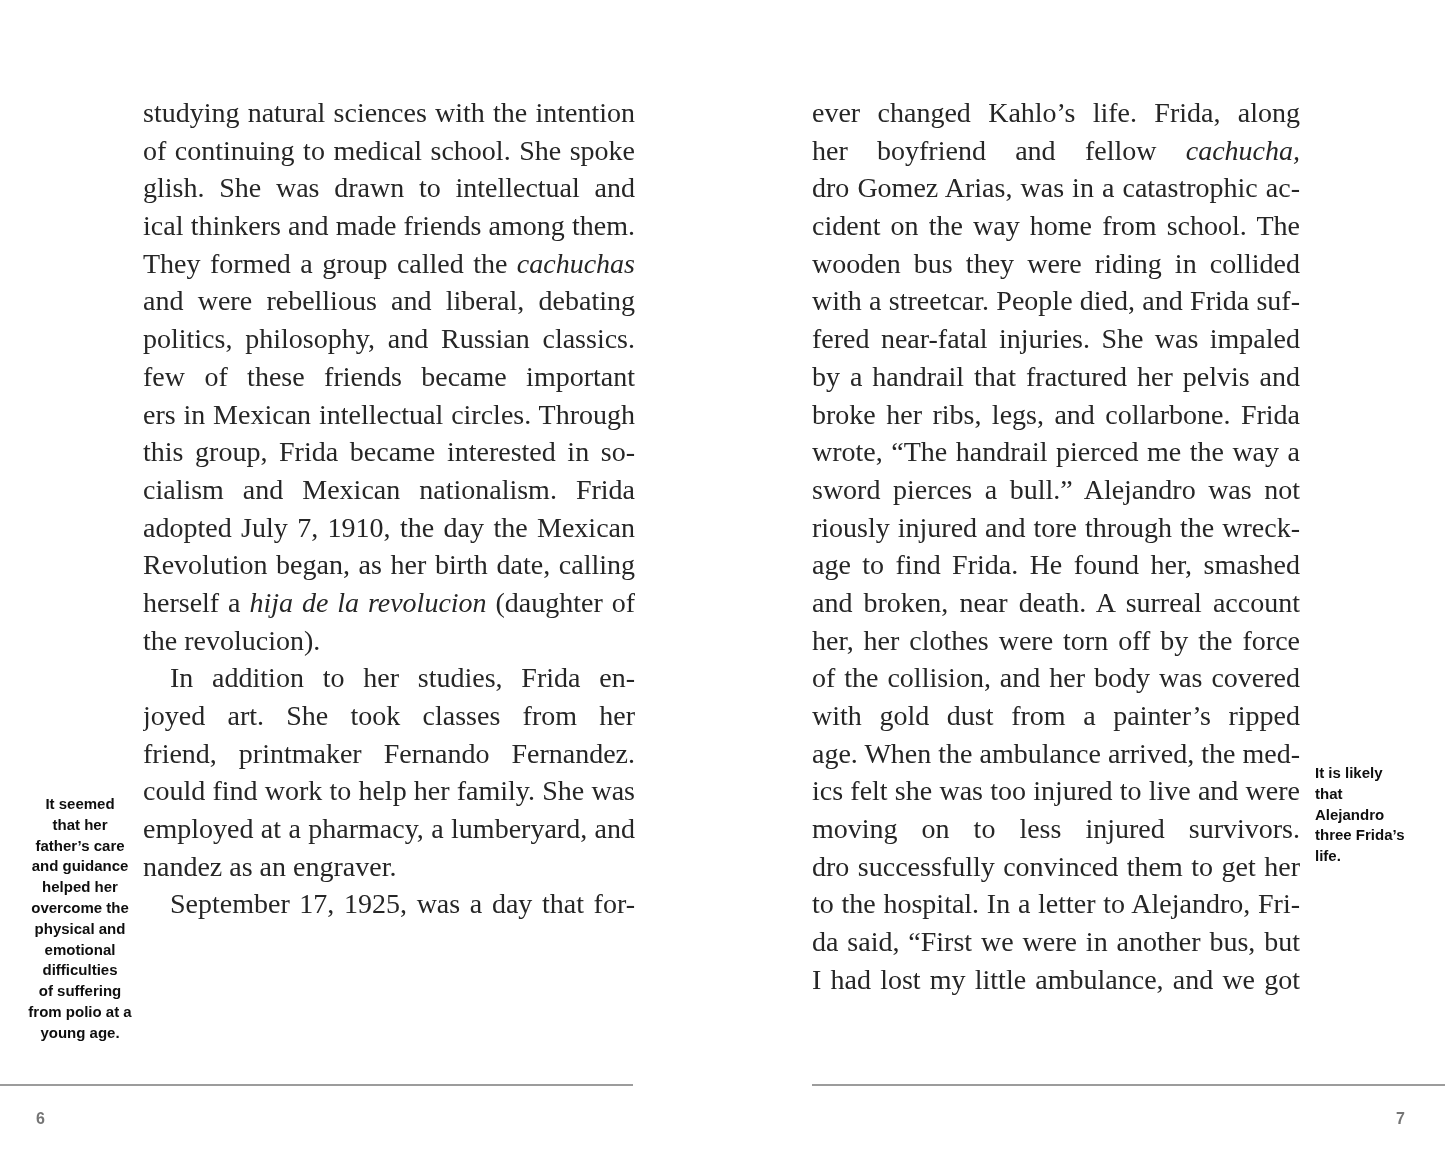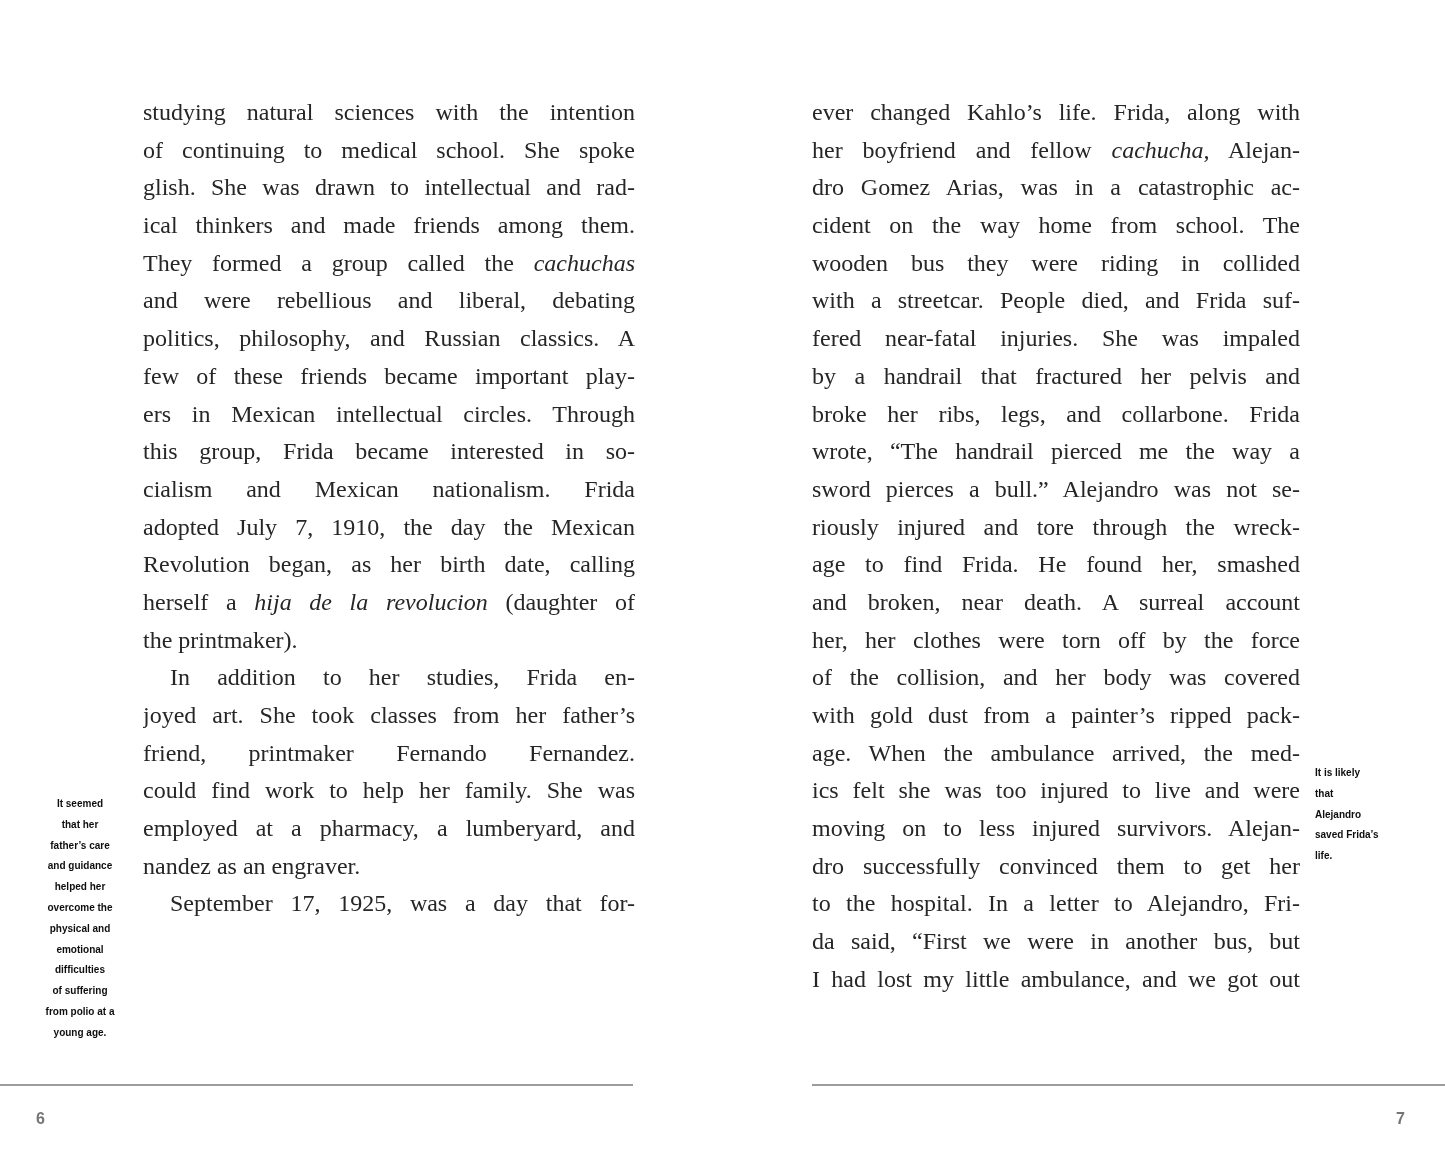--- a/index.html
+++ b/index.html
@@ -12,42 +12,42 @@
     position: relative;
     width: 1445px;
     height: 1174px;
     background: #ffffff;
     overflow: hidden;
   }
   .body-col {
     position: absolute;
     top: 94px;
     color: #262626;
-    font-size: 24px;
+    font-size: 28px;
     line-height: 37.7px;
   }
   #left-col  { left: 143px; width: 492px; }
   #right-col { left: 812px; width: 488px; }
 
   .body-col .line {
     height: 37.7px;
     overflow: hidden;
     text-align: justify;
     text-align-last: justify;
     white-space: nowrap; 
   }
   .body-col .line { white-space: normal; }
   .body-col .line.para-end { text-align-last: left; }
   .body-col .line.indent { padding-left: 27px; box-sizing: border-box; }
 
   .margin-note {
     position: absolute;
     font-family: "Liberation Sans", sans-serif;
     font-weight: bold;
-    font-size: 10px;
+    font-size: 15px;
     line-height: 20.8px;
     color: #0e0e0e;
   }
   #left-note  { left: 28px;  width: 104px; top: 794px; text-align: center; }
   #right-note { left: 1315px; width: 100px; top: 763px; text-align: left; }
   .margin-note .line {
     height: 20.8px;
     overflow: hidden;
     text-align: inherit;
     text-align-last: auto;
@@ -101,21 +101,21 @@
       <div class="line">They formed a group called the <i>cachuchas</i></div>
       <div class="line">and were rebellious and liberal, debating</div>
       <div class="line">politics, philosophy, and Russian classics. A</div>
       <div class="line">few of these friends became important play-</div>
       <div class="line">ers in Mexican intellectual circles. Through</div>
       <div class="line">this group, Frida became interested in so-</div>
       <div class="line">cialism and Mexican nationalism. Frida</div>
       <div class="line">adopted July 7, 1910, the day the Mexican</div>
       <div class="line">Revolution began, as her birth date, calling</div>
       <div class="line">herself a <i>hija de la revolucion</i> (daughter of</div>
-      <div class="line para-end">the printmaker).</div>
+      <div class="line para-end">the revolucion).</div>
       <div class="line indent">In addition to her studies, Frida en-</div>
       <div class="line">joyed art. She took classes from her father’s</div>
       <div class="line">friend, printmaker Fernando Fernandez.</div>
       <div class="line">could find work to help her family. She was</div>
       <div class="line">employed at a pharmacy, a lumberyard, and</div>
       <div class="line para-end">nandez as an engraver.</div>
       <div class="line indent">September 17, 1925, was a day that for-</div>
     </div>
 
   <div id="right-col" class="body-col">
@@ -142,21 +142,21 @@
       <div class="line">dro successfully convinced them to get her</div>
       <div class="line">to the hospital. In a letter to Alejandro, Fri-</div>
       <div class="line">da said, “First we were in another bus, but</div>
       <div class="line">I had lost my little ambulance, and we got out</div>
     </div>
 
   <div id="right-note" class="margin-note">
       <div class="line">It is likely</div>
       <div class="line">that</div>
       <div class="line">Alejandro</div>
-      <div class="line">saved Frida’s</div>
+      <div class="line">three Frida’s</div>
       <div class="line">life.</div>
     </div>
 
   <div id="left-rule" class="rule"></div>
   <div id="right-rule" class="rule"></div>
 
   <div id="folio-left" class="folio">6</div>
 
   <div id="folio-right" class="folio">7</div>
 

